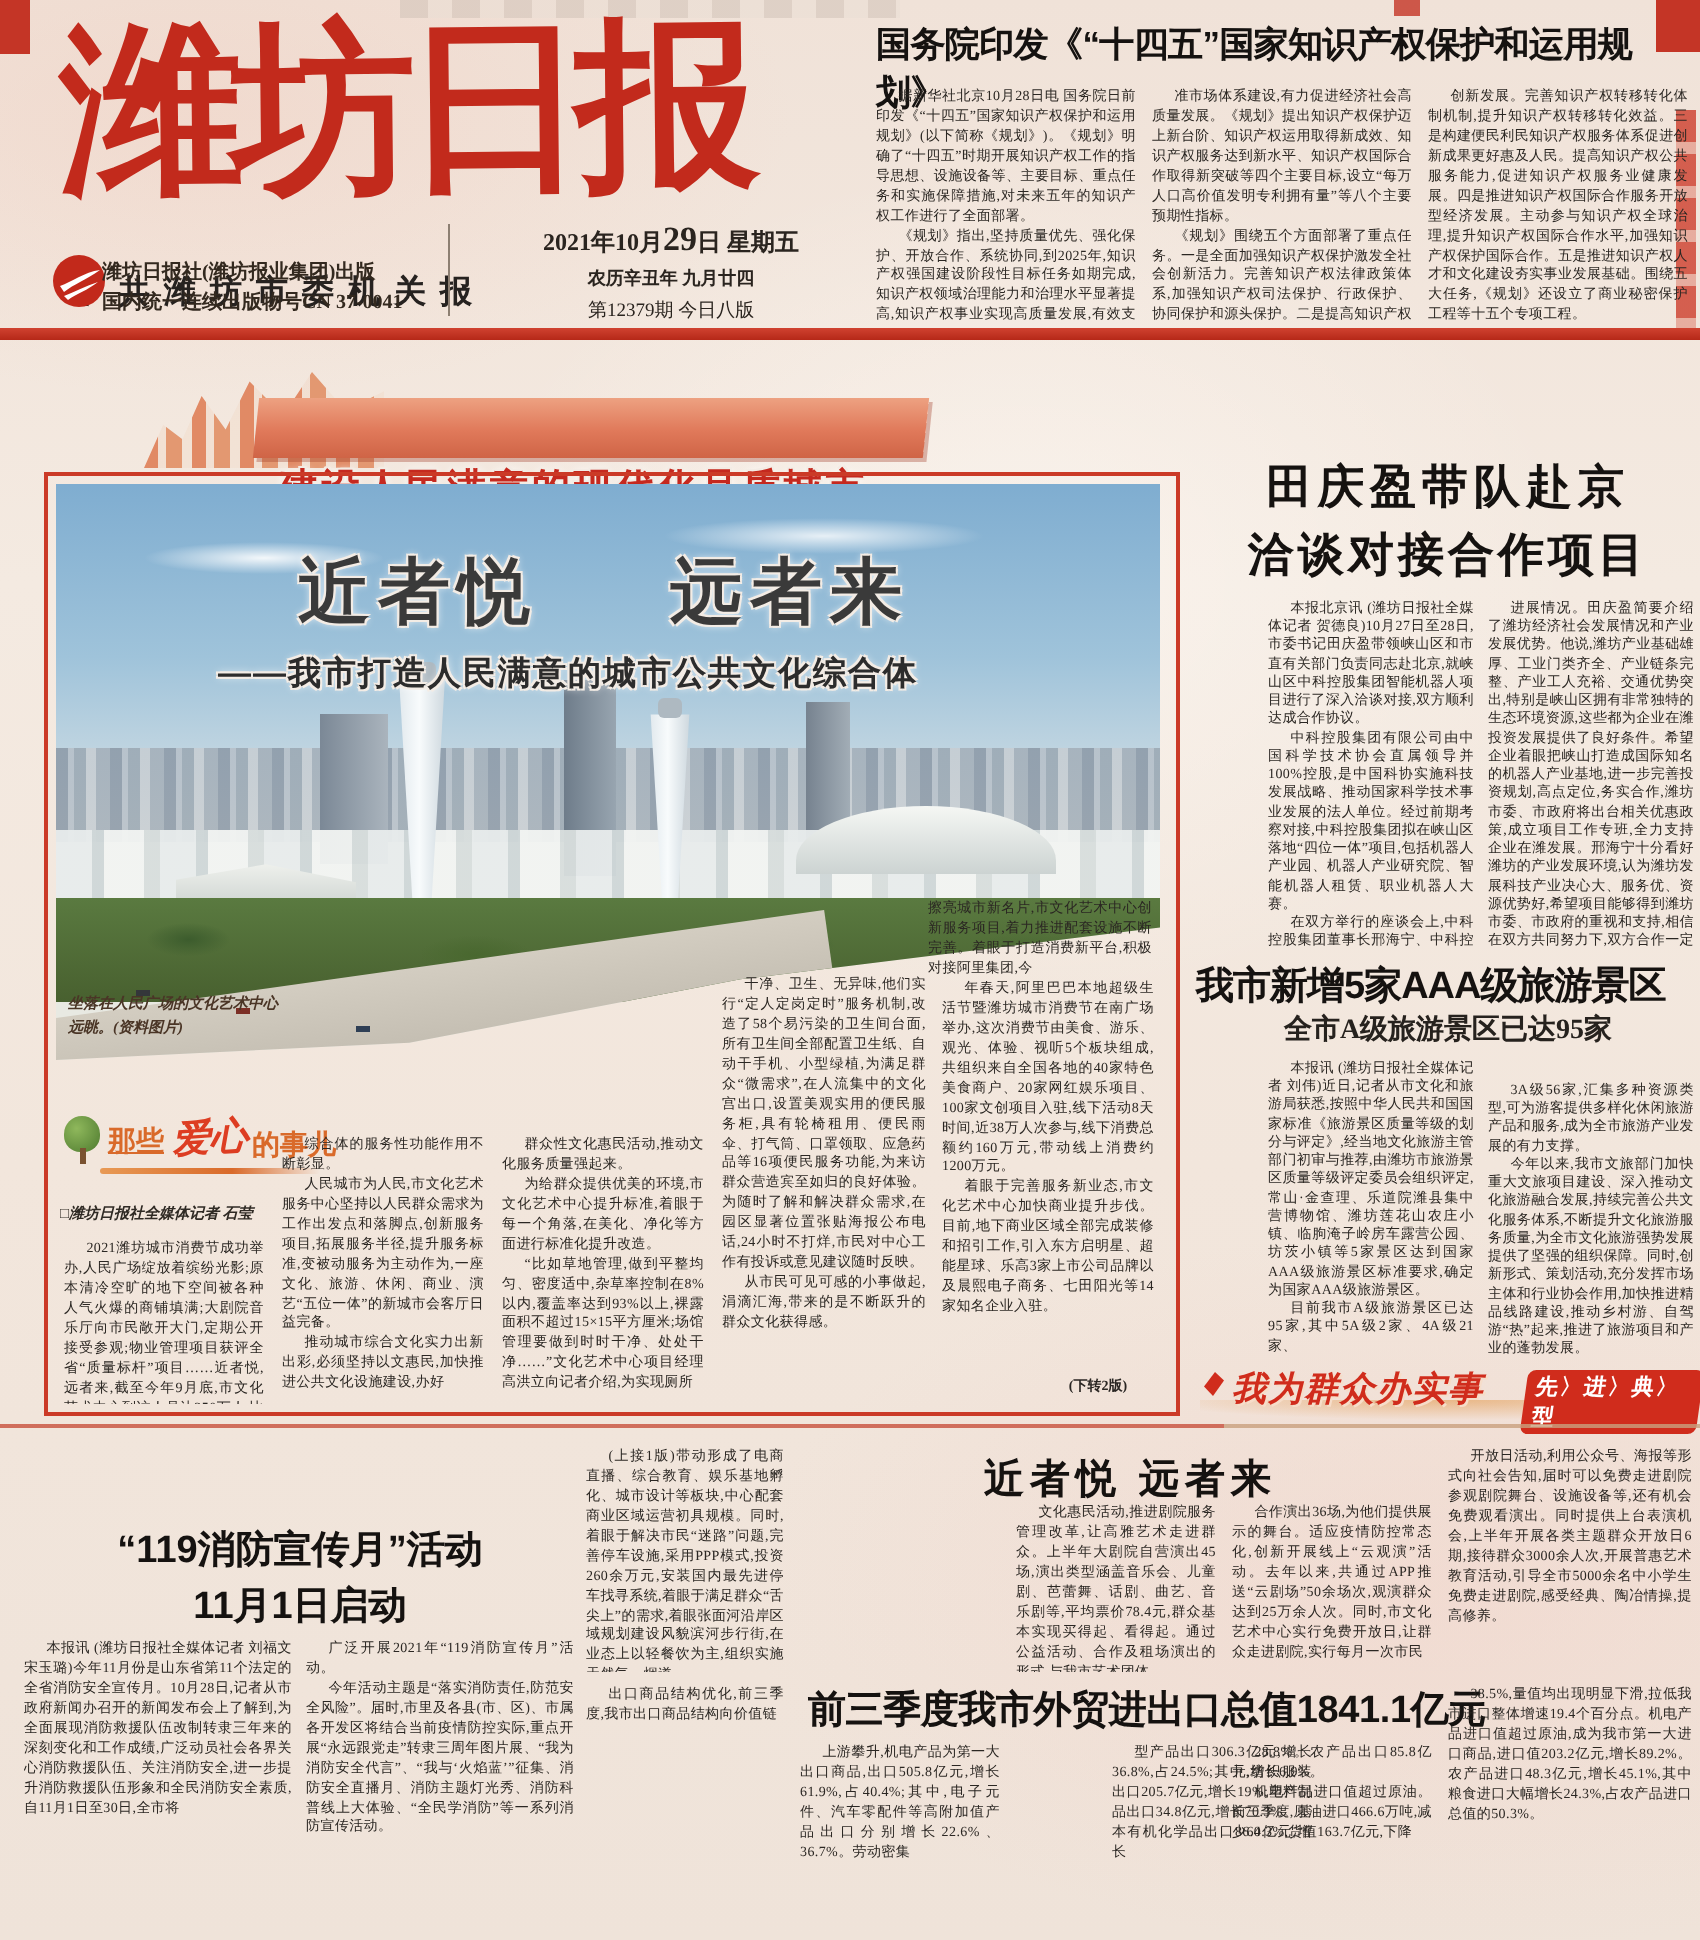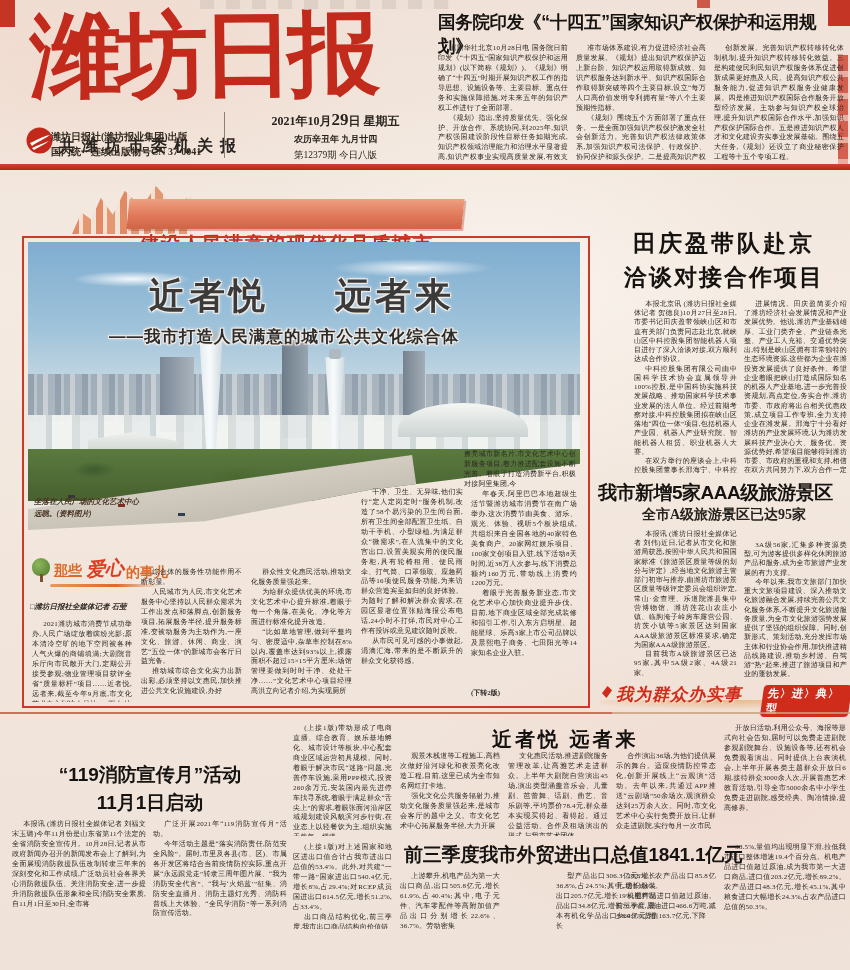--- a/index.html
+++ b/index.html
@@ -146,21 +146,21 @@
         <p>“比如草地管理,做到平整均匀、密度适中,杂草率控制在8%以内,覆盖率达到93%以上,裸露面积不超过15×15平方厘米;场馆管理要做到时时干净、处处干净……”文化艺术中心项目经理高洪立向记者介绍,为实现厕所</p>
       </div>
     <div class="col" style="left:337px;top:250px;width:102px;height:214px;">
         <p>干净、卫生、无异味,他们实行“定人定岗定时”服务机制,改造了58个易污染的卫生间台面,所有卫生间全部配置卫生纸、自动干手机、小型绿植,为满足群众“微需求”,在人流集中的文化宫出口,设置美观实用的便民服务柜,具有轮椅租用、便民雨伞、打气筒、口罩领取、应急药品等16项便民服务功能,为来访群众营造宾至如归的良好体验。为随时了解和解决群众需求,在园区显著位置张贴海报公布电话,24小时不打烊,市民对中心工作有投诉或意见建议随时反映。</p>
         <p>从市民可见可感的小事做起,涓滴汇海,带来的是不断跃升的群众文化获得感。</p>
       </div>
     <div class="col" style="left:447px;top:252px;width:106px;height:198px;">
         <p>年春天,阿里巴巴本地超级生活节暨潍坊城市消费节在南广场举办,这次消费节由美食、游乐、观光、体验、视听5个板块组成,共组织来自全国各地的40家特色美食商户、20家网红娱乐项目、100家文创项目入驻,线下活动8天时间,近38万人次参与,线下消费总额约160万元,带动线上消费约1200万元。</p>
         <p>着眼于完善服务新业态,市文化艺术中心加快商业提升步伐。目前,地下商业区域全部完成装修和招引工作,引入东方启明星、超能星球、乐高3家上市公司品牌以及晨熙电子商务、七田阳光等14家知名企业入驻。</p>
       </div>
-    <div class="abs" style="left:447px;top:450px;width:106px;font-size:7px;font-weight:bold;text-align:left;">(下转2版)</div>
+    <div class="abs" style="left:472px;top:450px;width:106px;font-size:7px;font-weight:bold;text-align:center;">(下转2版)</div>
   </div>
 
   <div class="abs hl" style="left:600px;top:228px;width:248px;text-align:center;font-size:23px;letter-spacing:3px;">田庆盈带队赴京</div>
   <div class="abs hl" style="left:600px;top:262px;width:248px;text-align:center;font-size:23px;letter-spacing:2px;">洽谈对接合作项目</div>
   <div class="col" style="left:634px;top:300px;width:103px;height:174px;line-height:1.32;">
       <p>本报北京讯 (潍坊日报社全媒体记者 贺德良)10月27日至28日,市委书记田庆盈带领峡山区和市直有关部门负责同志赴北京,就峡山区中科控股集团智能机器人项目进行了深入洽谈对接,双方顺利达成合作协议。</p>
       <p>中科控股集团有限公司由中国科学技术协会直属领导并100%控股,是中国科协实施科技发展战略、推动国家科学技术事业发展的法人单位。经过前期考察对接,中科控股集团拟在峡山区落地“四位一体”项目,包括机器人产业园、机器人产业研究院、智能机器人租赁、职业机器人大赛。</p>
       <p>在双方举行的座谈会上,中科控股集团董事长邢海宁、中科控股集团副总经理吴疆,峡山区党工委书记、管委会主任张龙江分别介绍了中科控股集团情况、中科“四位一体”项目情况和项目</p>
     </div>
   <div class="col" style="left:744px;top:300px;width:103px;height:174px;line-height:1.32;">
@@ -195,37 +195,32 @@
     </div>
   <div class="col" style="left:153px;top:820px;width:134px;height:108px;">
       <p>广泛开展2021年“119消防宣传月”活动。</p>
       <p>今年活动主题是“落实消防责任,防范安全风险”。届时,市里及各县(市、区)、市属各开发区将结合当前疫情防控实际,重点开展“永远跟党走”转隶三周年图片展、“我为消防安全代言”、“我与‘火焰蓝’”征集、消防安全直播月、消防主题灯光秀、消防科普线上大体验、“全民学消防”等一系列消防宣传活动。</p>
     </div>
 
   <div class="abs hl" style="left:492px;top:726px;width:200px;font-size:20px;letter-spacing:3px;">近者悦  远者来</div>
   <div class="col" style="left:293px;top:724px;width:99px;height:112px;">
       <p>(上接1版)带动形成了电商直播、综合教育、娱乐基地孵化、城市设计等板块,中心配套商业区域运营初具规模。同时,着眼于解决市民“迷路”问题,完善停车设施,采用PPP模式,投资260余万元,安装国内最先进停车找寻系统,着眼于满足群众“舌尖上”的需求,着眼张面河沿岸区域规划建设风貌滨河步行街,在业态上以轻餐饮为主,组织实施天然气、烟道、</p>
     </div>
-  <div class="col" style="left:400px;top:752px;width:100px;height:84px;">
-      <p>观景木栈道等工程施工,高档次做好沿河绿化和夜景亮化改造工程,目前,这里已成为全市知名网红打卡地。</p>
-      <p>强化文化公共服务辐射力,推动文化服务质量强起来,是城市会客厅的题中之义。市文化艺术中心拓展服务半径,大力开展</p>
-    </div>
   <div class="col" style="left:508px;top:752px;width:100px;height:84px;">
       <p>文化惠民活动,推进剧院服务管理改革,让高雅艺术走进群众。上半年大剧院自营演出45场,演出类型涵盖音乐会、儿童剧、芭蕾舞、话剧、曲艺、音乐剧等,平均票价78.4元,群众基本实现买得起、看得起。通过公益活动、合作及租场演出的形式,与我市艺术团体</p>
     </div>
   <div class="col" style="left:616px;top:752px;width:100px;height:84px;">
       <p>合作演出36场,为他们提供展示的舞台。适应疫情防控常态化,创新开展线上“云观演”活动。去年以来,共通过APP推送“云剧场”50余场次,观演群众达到25万余人次。同时,市文化艺术中心实行免费开放日,让群众走进剧院,实行每月一次市民</p>
     </div>
   <div class="col" style="left:724px;top:724px;width:122px;height:112px;">
       <p>开放日活动,利用公众号、海报等形式向社会告知,届时可以免费走进剧院参观剧院舞台、设施设备等,还有机会免费观看演出。同时提供上台表演机会,上半年开展各类主题群众开放日6期,接待群众3000余人次,开展普惠艺术教育活动,引导全市5000余名中小学生免费走进剧院,感受经典、陶冶情操,提高修养。</p>
     </div>
 
   <div class="abs hl" style="left:404px;top:842px;width:420px;font-size:19px;letter-spacing:-.2px;">前三季度我市外贸进出口总值1841.1亿元</div>
   <div class="col" style="left:293px;top:843px;width:99px;height:86px;">
-      <p>(上接1版)对上述国家和地区进出口值合计占我市进出口总值的53.4%。此外,对共建“一带一路”国家进出口540.4亿元,增长8%,占29.4%;对RCEP成员国进出口614.5亿元,增长51.2%,占33.4%。</p>
       <p>出口商品结构优化,前三季度,我市出口商品结构向价值链</p>
     </div>
   <div class="col" style="left:400px;top:872px;width:100px;height:96px;">
       <p>上游攀升,机电产品为第一大出口商品,出口505.8亿元,增长61.9%,占40.4%;其中,电子元件、汽车零配件等高附加值产品出口分别增长22.6%、36.7%。劳动密集</p>
     </div>
   <div class="col" style="left:508px;top:872px;width:100px;height:96px;margin-left:48px;">
       <p>型产品出口306.3亿元,增长36.8%,占24.5%;其中,纺织服装出口205.7亿元,增长19%;塑料制品出口34.8亿元,增长70.3%。基本有机化学品出口86.4亿元,增长</p>
     </div>
   <div class="col" style="left:616px;top:872px;width:100px;height:96px;">
       <p>28.8%。农产品出口85.8亿元,增长6.9%。</p>

